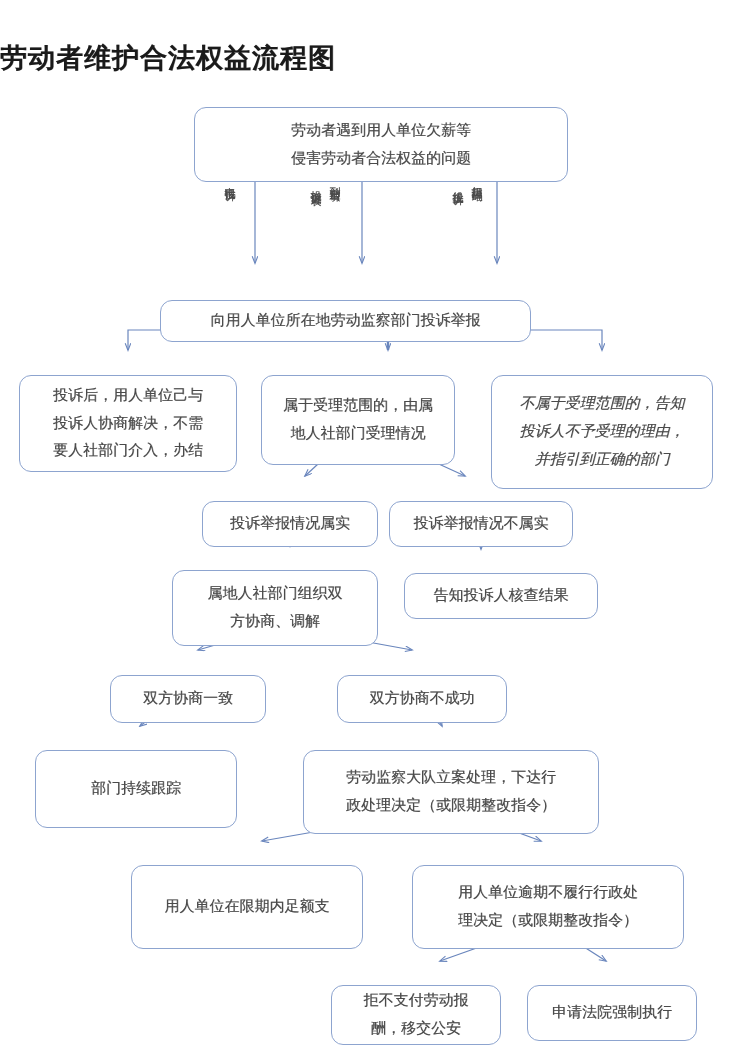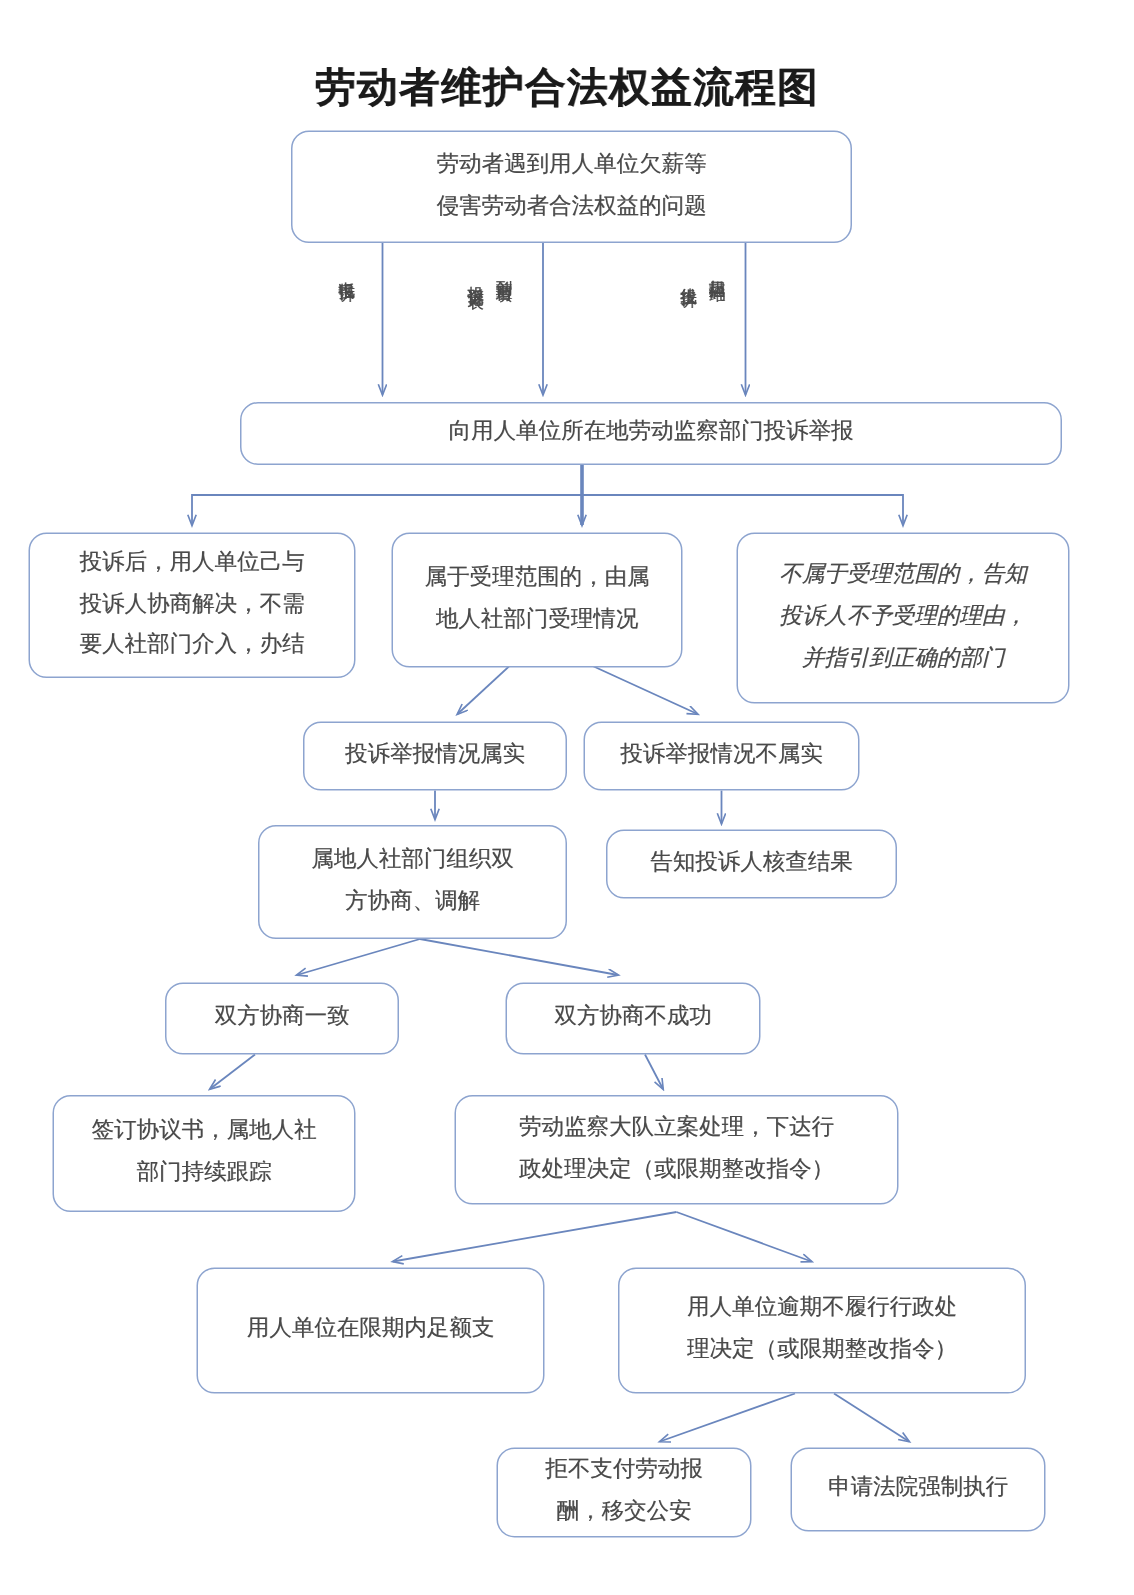--- a/index.html
+++ b/index.html
@@ -20,21 +20,21 @@
     left: 0;
     top: 0;
     width: 756px;
     height: 1063px;
   }
   .title {
     position: absolute;
     left: 0;
     top: 40px;
     width: 756px;
-    text-align: center;
+    text-align: left;
     font-family: "Liberation Serif", "DejaVu Serif", serif;
     font-weight: bold;
     font-size: 27px;
     letter-spacing: 1px;
     color: #1a1a1a;
     text-shadow: 0.5px 0 0 rgba(0,0,0,0.45);
   }
   .node {
     position: absolute;
     box-sizing: border-box;
@@ -45,20 +45,21 @@
     flex-direction: column;
     align-items: center;
     justify-content: center;
     text-align: left;
     color: #4a4a4a;
     font-family: "Liberation Serif", "DejaVu Serif", serif;
     font-size: 15px;
     line-height: 1.85;
     padding: 4px 10px;
     text-shadow: 0.4px 0 0 rgba(60,60,60,0.5);
+    margin-top: 20px;
   }
   .node .ln {
     display: block;
     white-space: nowrap;
   }
   .edge-label {
     position: absolute;
     font-family: "Liberation Serif", "DejaVu Serif", serif;
     font-size: 11px;
     color: #4a4a4a;
@@ -120,21 +121,21 @@
       <line x1="530" y1="929" x2="440" y2="961" marker-end="url(#ah)"></line>
       <line x1="556" y1="929" x2="606" y2="961" marker-end="url(#ah)"></line>
     </g>
   </svg>
 
   <div id="nodes-layer">
       <div class="node" style="left: 194px; top: 87px; width: 374px; height: 75px;">
         <span class="ln">劳动者遇到用人单位欠薪等</span>
         <span class="ln">侵害劳动者合法权益的问题</span>
       </div>
-      <div class="node" style="left: 160px; top: 268px; width: 548px; height: 42px;">
+      <div class="node" style="left: 160px; top: 280px; width: 371px; height: 42px;">
         <span class="ln">向用人单位所在地劳动监察部门投诉举报</span>
       </div>
       <div class="node" style="left: 19px; top: 355px; width: 218px; height: 97px;">
         <span class="ln">投诉后，用人单位己与</span>
         <span class="ln">投诉人协商解决，不需</span>
         <span class="ln">要人社部门介入，办结</span>
       </div>
       <div class="node" style="left: 261px; top: 355px; width: 194px; height: 90px;">
         <span class="ln">属于受理范围的，由属</span>
         <span class="ln">地人社部门受理情况</span>
@@ -157,24 +158,23 @@
       <div class="node" style="left: 404px; top: 553px; width: 194px; height: 46px;">
         <span class="ln">告知投诉人核查结果</span>
       </div>
       <div class="node" style="left: 110px; top: 655px; width: 156px; height: 48px;">
         <span class="ln">双方协商一致</span>
       </div>
       <div class="node" style="left: 337px; top: 655px; width: 170px; height: 48px;">
         <span class="ln">双方协商不成功</span>
       </div>
       <div class="node" style="left: 35px; top: 730px; width: 202px; height: 78px;">
-        <span class="ln">签订协议书，属地人社</span>
         <span class="ln">部门持续跟踪</span>
       </div>
-      <div class="node" style="left: 303px; top: 730px; width: 296px; height: 73px;">
+      <div class="node" style="left: 303px; top: 730px; width: 296px; height: 84px;">
         <span class="ln">劳动监察大队立案处理，下达行</span>
         <span class="ln">政处理决定（或限期整改指令）</span>
       </div>
       <div class="node" style="left: 131px; top: 845px; width: 232px; height: 84px;">
         <span class="ln">用人单位在限期内足额支</span>
       </div>
       <div class="node" style="left: 412px; top: 845px; width: 272px; height: 84px;">
         <span class="ln">用人单位逾期不履行行政处</span>
         <span class="ln">理决定（或限期整改指令）</span>
       </div>

